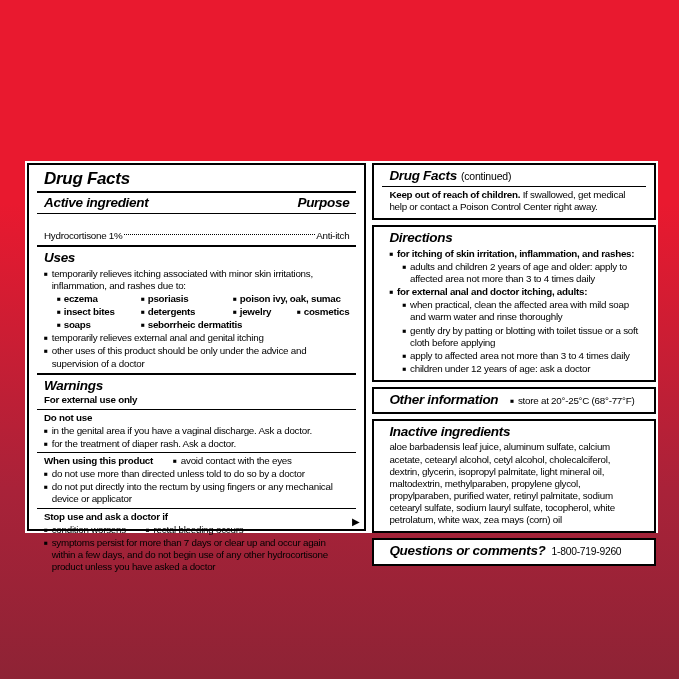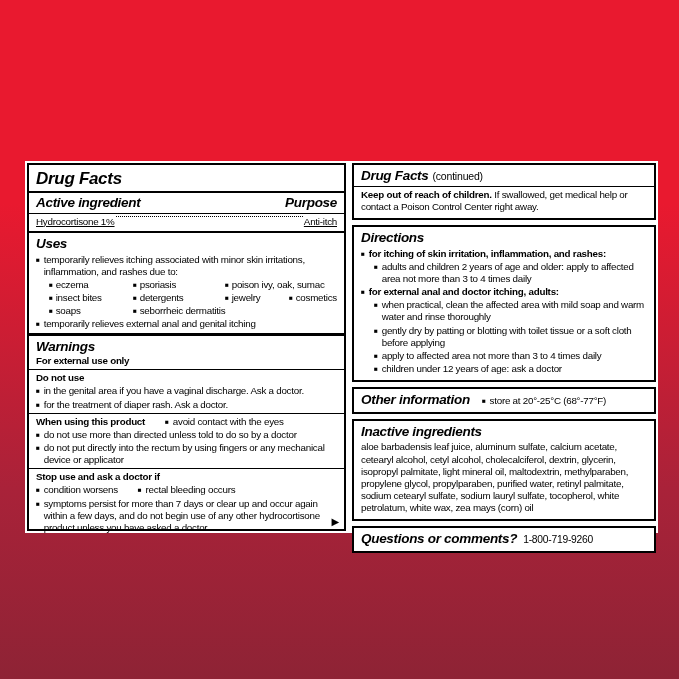--- a/index.html
+++ b/index.html
@@ -7,40 +7,40 @@
     position:relative;width:679px;height:679px;overflow:hidden;
     background:linear-gradient(to bottom,#e9192f 0%,#e9192f 30%,#a92239 72%,#8e2335 100%);
     font-family:"Liberation Sans",sans-serif;color:#000;
     font-size:9.8px;line-height:1.24;letter-spacing:-0.25px;
   }
   .panel{
     position:absolute;left:25px;top:161px;width:633px;height:372px;
     background:#fff;box-sizing:border-box;padding:2px;
     display:flex;gap:6px;
   }
-  .box{border:2px solid #000;background:#fff;box-sizing:border-box;padding:3px 7px 4px;}
+  .box{border:2px solid #000;background:#fff;box-sizing:border-box;padding:3px 15px 4px;}
   .leftcol{flex:0 0 311px;position:relative;height:100%;}
   .rightcol{flex:1;display:flex;flex-direction:column;gap:5px;}
   .dirbox{flex:1;}
   .title{font-size:17px;font-weight:bold;font-style:italic;letter-spacing:-0.3px;line-height:1.15;padding-top:1px;}
   .h2{font-size:13.5px;font-weight:bold;font-style:italic;letter-spacing:-0.3px;line-height:1.2;}
   .b{font-weight:bold;}
   .rule{background:#000;margin:2px -7px;height:1px;}
   .r2{height:2px;}
   .r3{height:2.5px;margin:3px -7px;}
   .row{display:flex;justify-content:space-between;align-items:baseline;}
-  .ai-line{display:flex;align-items:flex-start;margin-top:2px;text-decoration:underline;}
+  .ai-line{display:flex;align-items:center;margin-top:16px;}
   .leader{flex:1;border-bottom:1.3px dotted #000;margin:0 1px 2px;}
   .brow{display:flex;gap:4px;margin:1px 0;}
   .sq{flex:0 0 auto;}
   .sq::before{content:"■";font-size:6.5px;position:relative;top:-1px;}
   .txt{flex:1;}
   .ind1{margin-left:13px;}
   .ugrid{display:flex;margin:1px 0 1px 13px;}
-  .ucell{display:flex;gap:3px;}
+  .ucell{display:flex;gap:3px;font-weight:bold;}
   .c1{width:84px;}
   .c2{width:92px;}
   .c3{width:64px;}
   .inline-pair{display:flex;gap:20px;margin:1px 0;flex-wrap:wrap;}
   .ipart{display:flex;gap:4px;}
   .arrow{position:absolute;right:5px;bottom:2px;font-size:10px;line-height:1;}
   .trow{display:flex;align-items:baseline;gap:4px;}
   .cont{font-size:10.5px;font-style:normal;font-weight:normal;letter-spacing:-0.2px;}
   .inforow{display:flex;align-items:baseline;gap:12px;}
   .qrow{display:flex;align-items:baseline;gap:6px;}
@@ -115,20 +115,24 @@
           </span>
         <span class="ucell">
             <span class="sq"></span>
             <span>seborrheic dermatitis</span>
           </span>
       </div>
       <div class="brow">
         <span class="sq"></span>
         <span class="txt">temporarily relieves external anal and genital itching</span>
       </div>
+      <div class="brow">
+        <span class="sq"></span>
+        <span class="txt">other uses of this product should be only under the advice and supervision of a doctor</span>
+      </div>
 
       <div class="rule r3"></div>
 
       <div class="h2">Warnings</div>
       <div class="b">For external use only</div>
       <div class="rule"></div>
 
       <div class="b mt">Do not use</div>
       <div class="brow">
         <span class="sq"></span>

